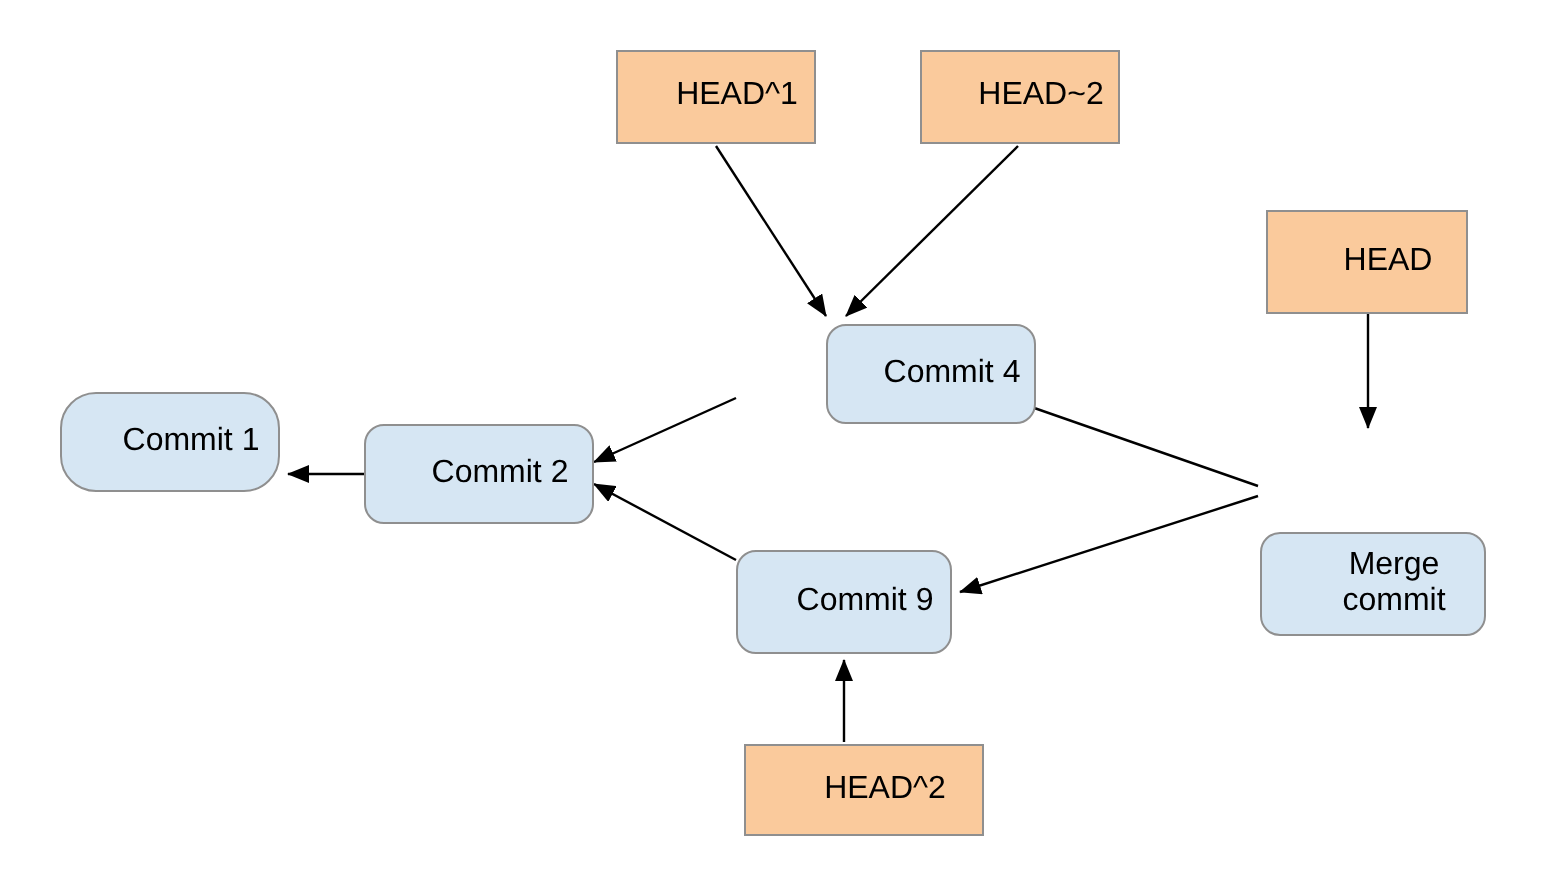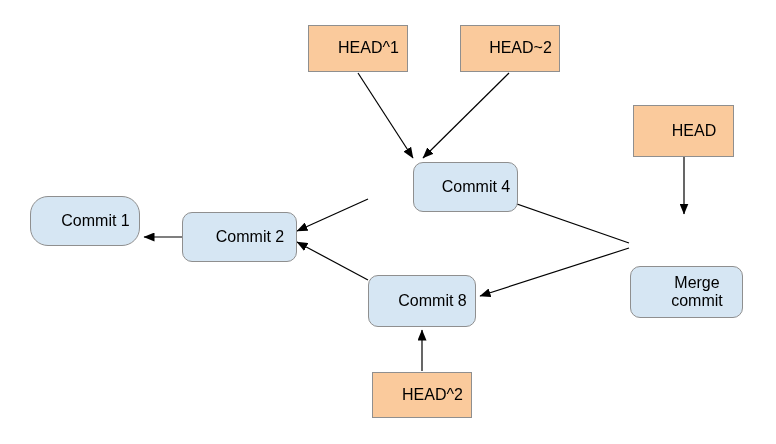--- a/index.html
+++ b/index.html
@@ -85,37 +85,37 @@
   </div>
 
   <div class="node ref" style="left:460px; top:25px; width:100px; height:47px;">
     <span class="label">HEAD~2</span>
   </div>
 
   <div class="node ref" style="left:633px; top:105px; width:101px; height:52px;">
     <span class="label">HEAD</span>
   </div>
 
-  <div class="node ref" style="left:372px; top:372px; width:100px; height:46px;">
+  <div class="node ref" style="left:372px; top:372px; width:120px; height:46px;">
     <span class="label">HEAD^2</span>
   </div>
 
   <div class="node commit" style="left:30px; top:196px; width:110px; height:50px;border-radius:18px;">
     <span class="label">Commit 1</span>
   </div>
 
   <div class="node commit" style="left:182px; top:212px; width:115px; height:50px;">
     <span class="label">Commit 2</span>
   </div>
 
   <div class="node commit" style="left:368px; top:162px; width:105px; height:50px;margin-left:45px;">
     <span class="label">Commit 4</span>
   </div>
 
   <div class="node commit" style="left:368px; top:275px; width:108px; height:52px;">
-    <span class="label">Commit 8</span>
+    <span class="label">Commit 9</span>
   </div>
 
   <div class="node commit" style="left:630px; top:218px; width:113px; height:52px;margin-top:48px;">
     <span class="label wrap">Merge commit</span>
   </div>
 
 </div>
 
 </body></html>

